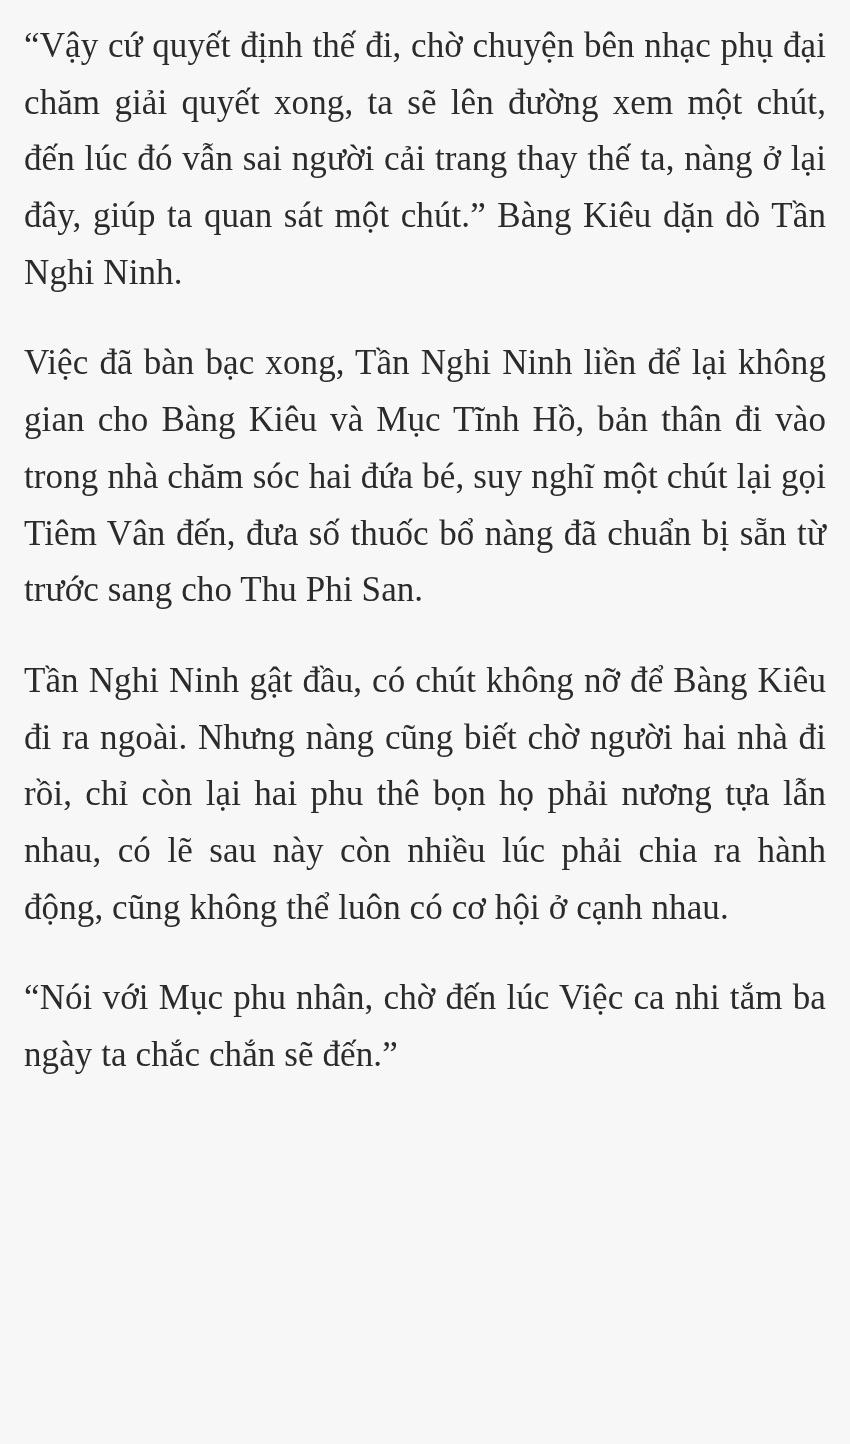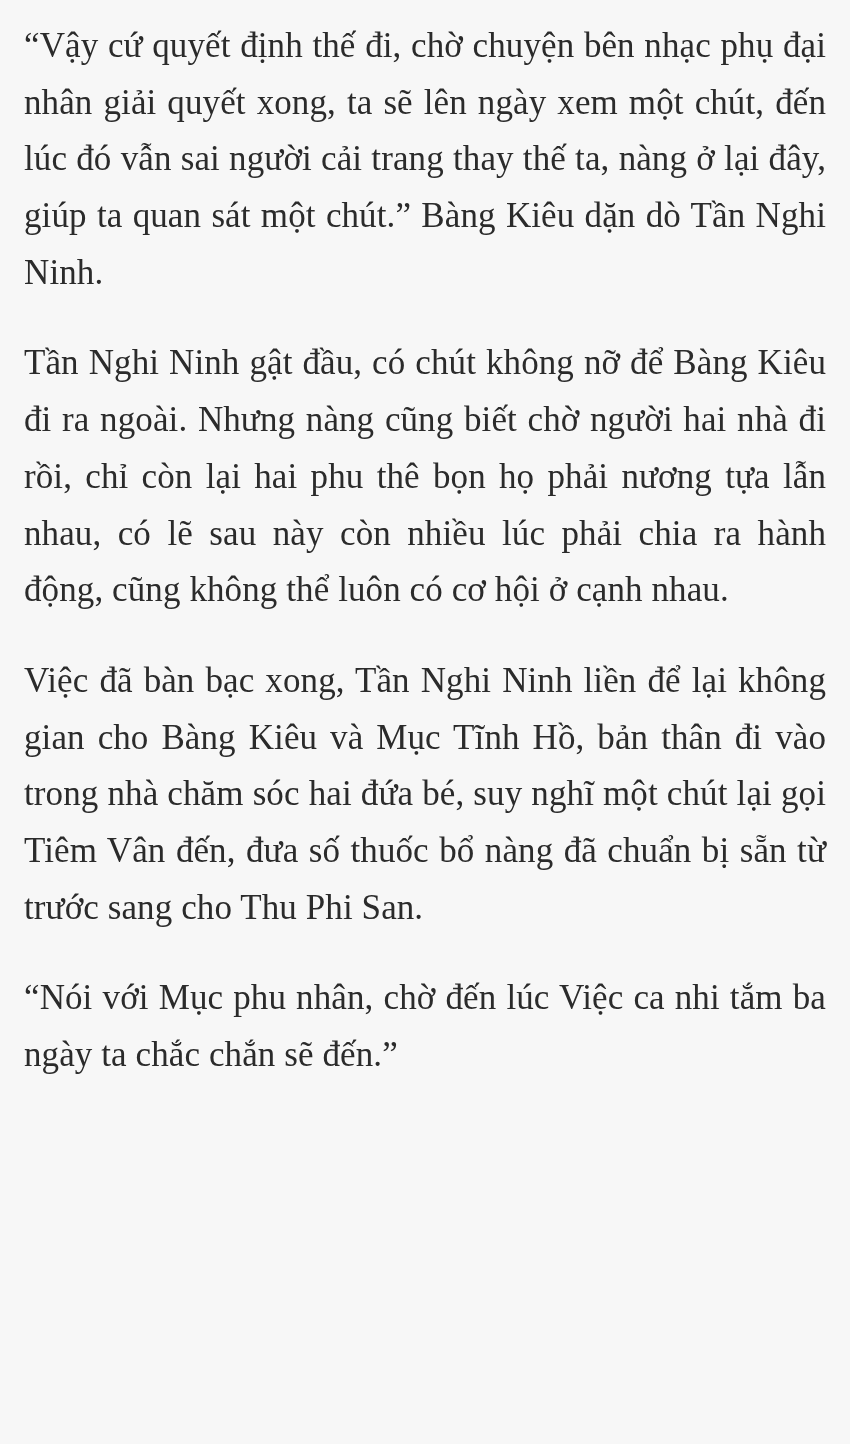--- a/index.html
+++ b/index.html
@@ -26,17 +26,17 @@
     letter-spacing: 0.1px;
   }
   .para:last-child {
     margin-bottom: 0;
   }
 </style>
 </head>
 <body>
 
 <div class="reader">
-  <p class="para">“Vậy cứ quyết định thế đi, chờ chuyện bên nhạc phụ đại nhân giải quyết xong, ta sẽ lên ngày xem một chút, đến lúc đó vẫn sai người cải trang thay thế ta, nàng ở lại đây, giúp ta quan sát một chút.” Bàng Kiêu dặn dò Tần Nghi Ninh.</p>
+  <p class="para">“Vậy cứ quyết định thế đi, chờ chuyện bên nhạc phụ đại chăm giải quyết xong, ta sẽ lên đường xem một chút, đến lúc đó vẫn sai người cải trang thay thế ta, nàng ở lại đây, giúp ta quan sát một chút.” Bàng Kiêu dặn dò Tần Nghi Ninh.</p>
+  <p class="para">Việc đã bàn bạc xong, Tần Nghi Ninh liền để lại không gian cho Bàng Kiêu và Mục Tĩnh Hồ, bản thân đi vào trong nhà chăm sóc hai đứa bé, suy nghĩ một chút lại gọi Tiêm Vân đến, đưa số thuốc bổ nàng đã chuẩn bị sẵn từ trước sang cho Thu Phi San.</p>
   <p class="para">Tần Nghi Ninh gật đầu, có chút không nỡ để Bàng Kiêu đi ra ngoài. Nhưng nàng cũng biết chờ người hai nhà đi rồi, chỉ còn lại hai phu thê bọn họ phải nương tựa lẫn nhau, có lẽ sau này còn nhiều lúc phải chia ra hành động, cũng không thể luôn có cơ hội ở cạnh nhau.</p>
-  <p class="para">Việc đã bàn bạc xong, Tần Nghi Ninh liền để lại không gian cho Bàng Kiêu và Mục Tĩnh Hồ, bản thân đi vào trong nhà chăm sóc hai đứa bé, suy nghĩ một chút lại gọi Tiêm Vân đến, đưa số thuốc bổ nàng đã chuẩn bị sẵn từ trước sang cho Thu Phi San.</p>
   <p class="para">“Nói với Mục phu nhân, chờ đến lúc Việc ca nhi tắm ba ngày ta chắc chắn sẽ đến.”</p>
 </div>
 
 </body></html>

